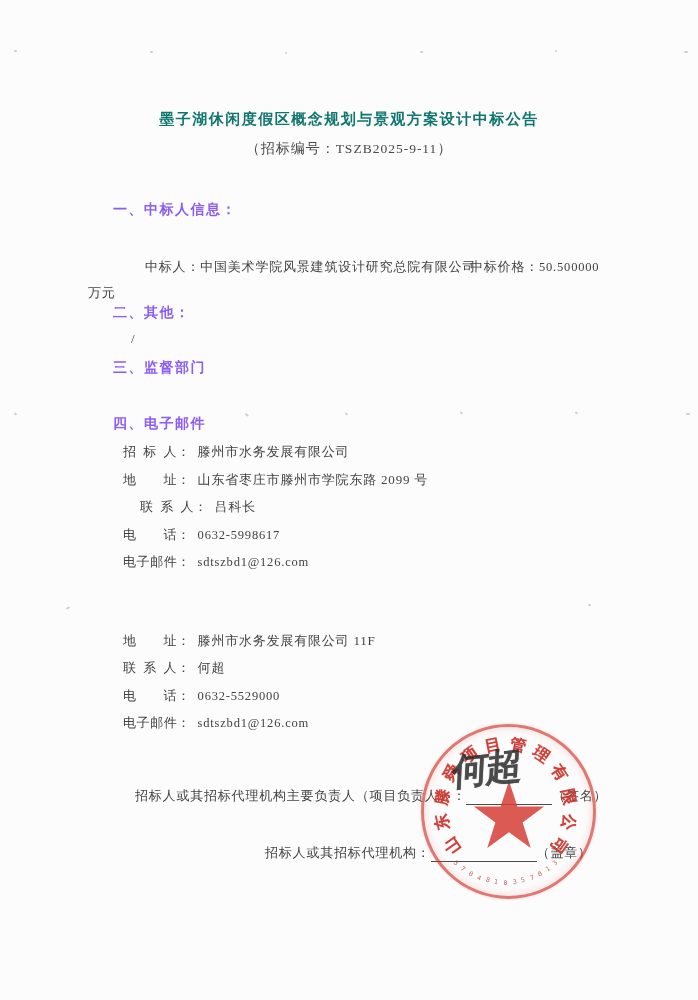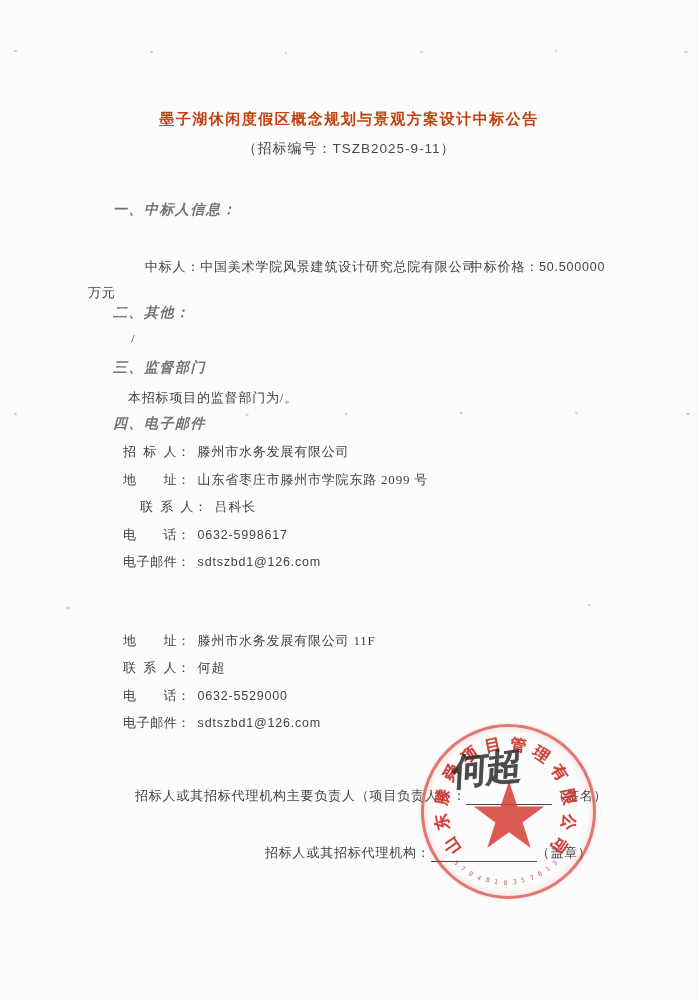--- a/index.html
+++ b/index.html
@@ -5,30 +5,30 @@
   html,body { margin:0; padding:0; background:#e8e8e8; }
   .page {
     position:relative; width:698px; height:1000px; margin:0 auto;
     background:#fcfcfc; overflow:hidden;
     font-family:"Liberation Serif","DejaVu Serif",serif;
     color:#3e3e3e;
   }
   .abs { position:absolute; white-space:nowrap; }
   .title {
     left:0; width:698px; text-align:center; top:110px;
-    font-size:15px; font-weight:bold; letter-spacing:1.5px; color:#c2410c;
+    font-size:15px; font-weight:bold; letter-spacing:1.5px; color:#0f766e;
   }
   .subtitle {
     left:0; width:698px; text-align:center; top:140px;
     font-size:14px; letter-spacing:1px; color:#484848;
   }
-  .mono { font-family:Liberation Sans, sans-serif; font-size:12.5px; }
+  .mono { font-family:Liberation Serif, serif; font-size:12.5px; }
   .heading {
     left:113px; font-family:"Liberation Sans","DejaVu Sans",sans-serif;
-    font-weight:bold; font-size:14px; letter-spacing:1.5px; color:#737373;font-style:italic;
+    font-weight:bold; font-size:14px; letter-spacing:1.5px; color:#8b5cf6;
   }
   .body-line { font-size:13px; letter-spacing:0.8px; color:#424242; }
   .row { font-size:13px; letter-spacing:0.6px; color:#424242; }
   .lbl { display:inline-block; width:54px; text-align:justify; text-align-last:justify; vertical-align:bottom; }
   .colon { margin-right:7px; }
   .val { letter-spacing:0.8px;margin-top:40px; }
   .sigline { display:flex; align-items:flex-end; font-size:13px; letter-spacing:0.8px; color:#424242; }
   .uline { display:inline-block; border-bottom:1.2px solid #4a4a4a; height:13px; }
   .speck { position:absolute; background:#9a9a9a; opacity:0.45; border-radius:1px; }
   
@@ -86,21 +86,20 @@
   </div>
   <div class="abs body-line" style="left:470px;top:258px;">
     <span>中标价格</span><span>：</span><span class="mono">50.500000</span>
   </div>
   <div class="abs body-line" style="left:88px;top:284px;">万元</div>
 
   <div class="abs heading" style="top:304px;">二、其他：</div>
   <div class="abs body-line" style="left:131px;top:331px;">/</div>
 
   <div class="abs heading" style="top:359px;">三、监督部门</div>
-  <div class="abs body-line" style="left:128px;top:389px;">本招标项目的监督部门为/。</div>
 
   <div class="abs heading" style="top:415px;">四、电子邮件</div>
 
   <div class="abs row" style="left:123px;top:443px;">
     <span class="lbl">招标人</span><span class="colon">：</span><span class="val">滕州市水务发展有限公司</span>
   </div>
   <div class="abs row" style="left:123px;top:471px;">
     <span class="lbl">地址</span><span class="colon">：</span><span class="val">山东省枣庄市滕州市学院东路 2099 号</span>
   </div>
   <div class="abs row" style="left:140px;top:498px;">

